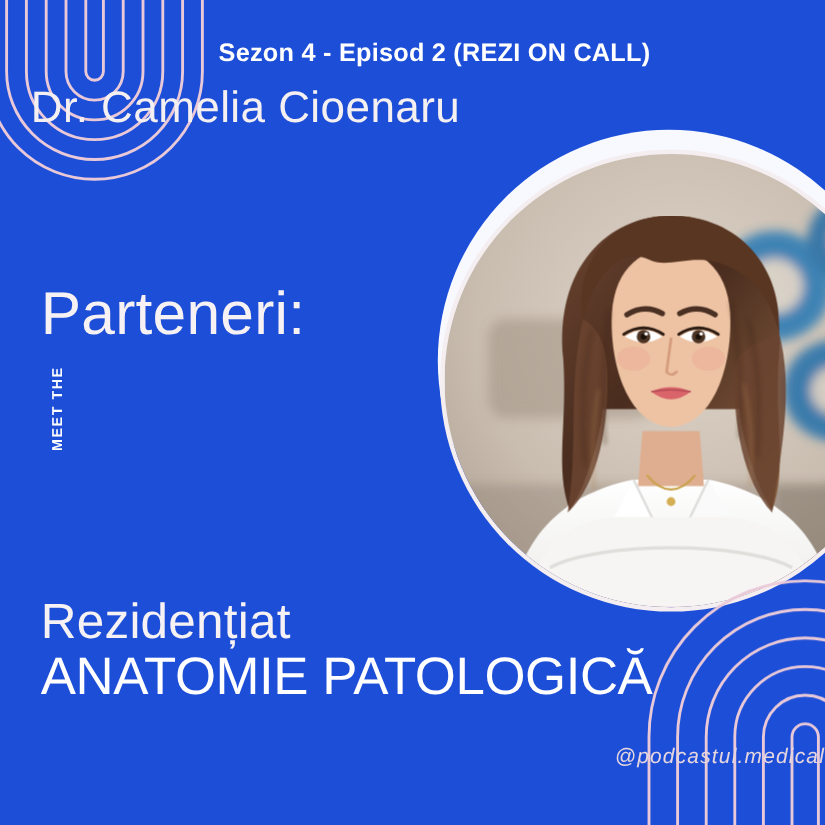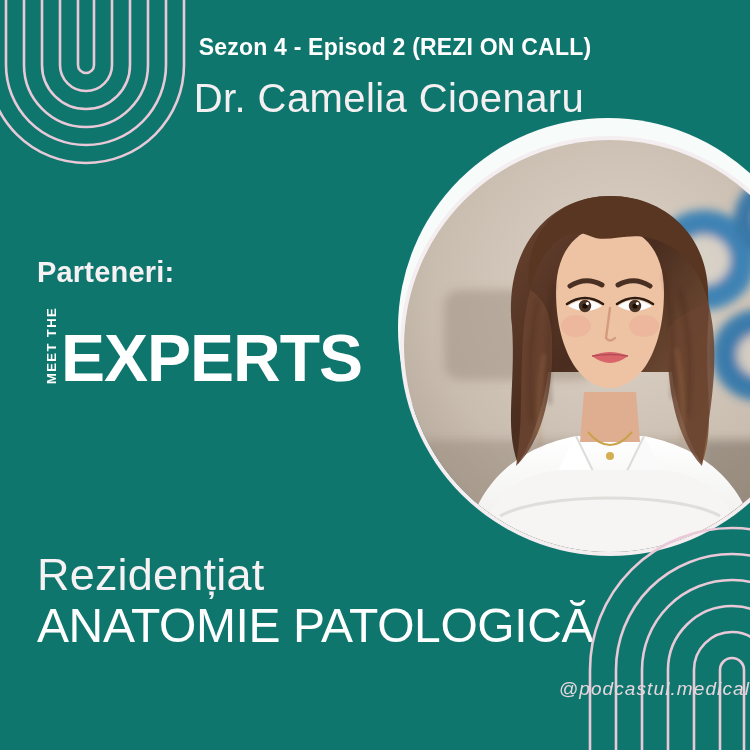--- a/index.html
+++ b/index.html
@@ -70,38 +70,37 @@
     padding-left:40px;
     color:#ffffff;
     font-size:23px;
     font-weight:bold;
     letter-spacing:.2px;
     white-space:nowrap;
   }
   .t-guest{
     position:absolute;
     left:0; right:0; top:76px;
-    text-align:center;
     padding-left:28px;
     color:#f4eff1;
     font-size:40px;
     font-weight:300;
     letter-spacing:.4px;
     white-space:nowrap;
   }
 
   .partner-block{
     position:absolute;
     left:37px; top:258px;
     width:360px;
   }
   .t-parteneri{
     color:#f6f1f3;
-    font-size:29px;
-    font-weight:700;
+    font-size:55px;
+    font-weight:400;
     line-height:1;
     letter-spacing:.2px;
   }
   .brand-row{
     display:flex;
     align-items:flex-end;
     margin-top:20px;
     margin-left:8px;
   }
   .t-meetthe{
@@ -120,21 +119,20 @@
     font-size:66px;
     font-weight:bold;
     line-height:.84;
     letter-spacing:-1px;
   }
 
   .topic-block{
     position:absolute;
     left:37px; top:542px;
     width:660px;
-    margin-top:10px;
   }
   .t-rezidentiat{
     color:#f6f1f3;
     font-size:45px;
     font-weight:400;
     line-height:1.04;
     letter-spacing:.2px;
   }
   .t-specialitate{
     color:#ffffff;
@@ -151,21 +149,21 @@
     text-align:right;
     color:#e6d7de;
     font-size:19px;
     font-style:italic;
     letter-spacing:1.1px;
   }
 </style>
 </head>
 <body>
 
-<div id="poster" style="background: #0f766e;">
+<div id="poster" style="background: #1d4ed8;">
 
   <div class="logo-arcs">
     <svg viewBox="0 0 200 220" fill="none" aria-hidden="true">
       <g stroke="#e9c9d8" stroke-width="2.6" fill="none" stroke-linecap="round">
         <path d="M78 0 L78 105 A8 8 0 0 0 94 105 L94 0"></path>
         <path d="M60 0 L60 105 A26 26 0 0 0 112 105 L112 0"></path>
         <path d="M42 0 L42 105 A44 44 0 0 0 130 105 L130 0"></path>
         <path d="M24 0 L24 105 A62 62 0 0 0 148 105 L148 0"></path>
         <path d="M6 0 L6 105 A80 80 0 0 0 166 105 L166 0"></path>
         <path d="M-12 0 L-12 105 A98 98 0 0 0 184 105 L184 0"></path>
@@ -292,21 +290,20 @@
   </div>
 
   <div class="t-episode">Sezon 4 - Episod 2 (REZI ON CALL)</div>
 
   <div class="t-guest">Dr. Camelia Cioenaru</div>
 
   <div class="partner-block">
     <div class="t-parteneri">Parteneri:</div>
     <div class="brand-row">
       <span class="t-meetthe">MEET THE</span>
-      <span class="t-experts">EXPERTS</span>
     </div>
   </div>
 
   <div class="topic-block">
     <div class="t-rezidentiat">Rezidențiat</div>
     <div class="t-specialitate">ANATOMIE PATOLOGICĂ</div>
   </div>
 
   <div class="corner-arcs">
     <svg viewBox="0 0 230 230" fill="none" aria-hidden="true">

